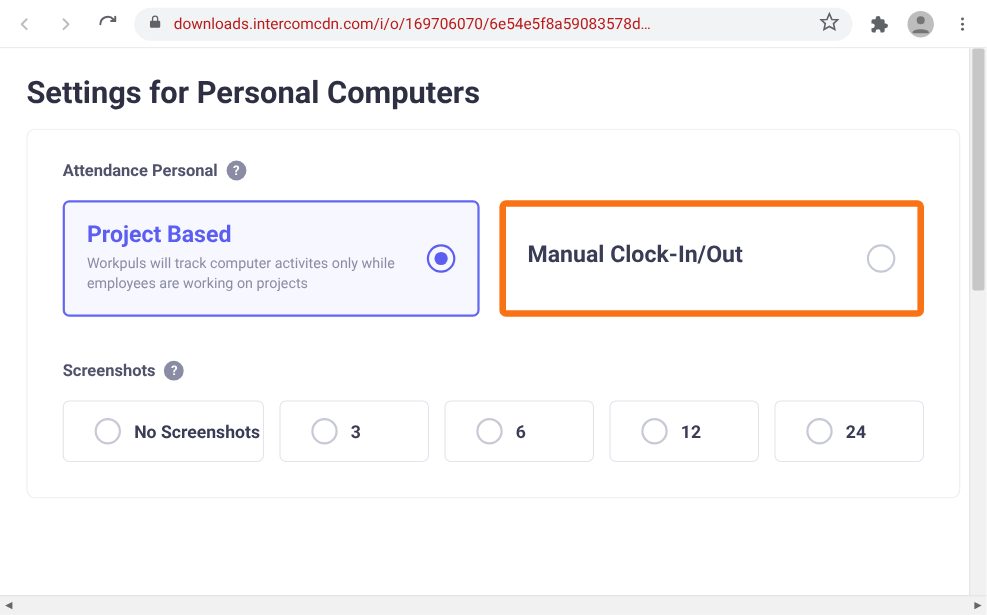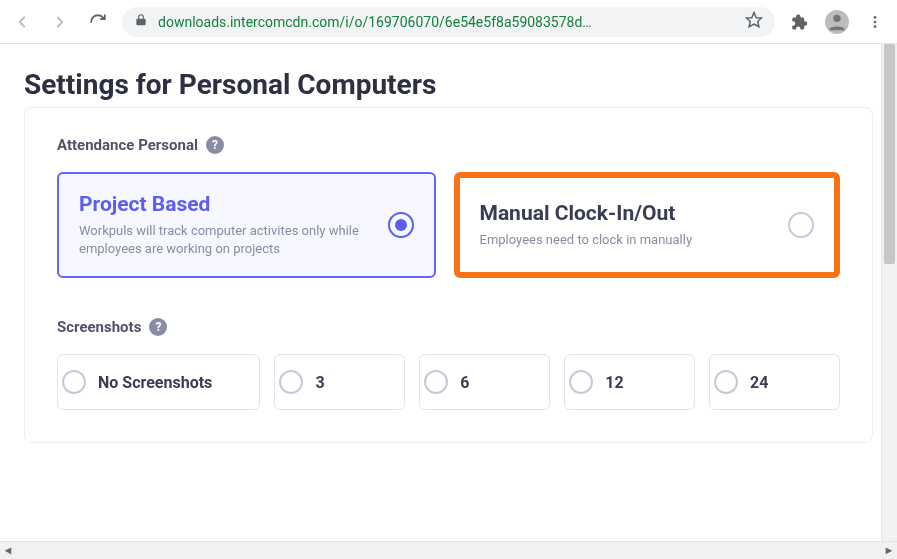--- a/index.html
+++ b/index.html
@@ -23,21 +23,21 @@
   }
   .nav-btn {
     width: 28px; height: 28px;
     display: flex; align-items:center; justify-content:center;
     color:#5f6368; cursor:pointer; border-radius:50%;
   }
   .nav-btn.disabled { color:#bdbdbd; }
   .omnibox {
     flex:1; height:30px; background:#f1f3f4; border-radius:15px;
     display:flex; align-items:center; padding:0 12px; gap:10px;
-    color:#15803d; font-size:14px;
+    color:#b91c1c; font-size:14px;
   }
   .omnibox .lock { color:#5f6368; }
   .omnibox-text { flex:1; white-space:nowrap; overflow:hidden; text-overflow:ellipsis; }
   .chrome-icon { width:28px; height:28px; display:flex; align-items:center; justify-content:center; color:#5f6368; }
   .avatar-circle {
     width:24px; height:24px; border-radius:50%; background:#bdbdbd;
     display:flex; align-items:center; justify-content:center;
   }
   .avatar-circle svg { width:22px; height:22px; fill:#757575; }
 
@@ -58,21 +58,21 @@
     position:absolute; left:0; right:0; bottom:0; height:18px;
     background:#f1f1f1; border-top:1px solid #e4e4e4;
     display:flex; align-items:center; justify-content:space-between;
   }
   .scroll-arrow { width:16px; text-align:center; color:#666; font-size:11px; }
 
   .content {
     padding: 24px 24px 0 24px;
   }
   .page-title {
-    font-size:28px; font-weight:700; color:#2e2f42; margin-bottom:6px;
+    font-size:28px; font-weight:700; color:#2e2f42; margin-bottom:16px;
   }
   .page-subtitle {
     font-size:15px; color:#7b7d8e; font-weight:600; margin-bottom:28px;
   }
   .card {
     border:1px solid #eceef3; border-radius:8px; padding:28px 32px 32px 32px;
     background:#fff;
   }
   .section-label {
     font-size:15px; font-weight:700; color:#50526b; display:flex; align-items:center; gap:8px;
@@ -100,21 +100,21 @@
   .radio {
     width:26px; height:26px; border-radius:50%; border:2px solid #c7c9d6;
     display:flex; align-items:center; justify-content:center; flex-shrink:0;
   }
   .option-card.selected .radio { border-color:#5b5ef0; }
   .radio .dot { width:12px; height:12px; border-radius:50%; background:#5b5ef0; display:none; }
   .option-card.selected .radio .dot { display:block; }
 
   .shots-row { display:flex; gap:14px; }
   .shot-card {
-    flex:1; border:1px solid #e2e4ec; border-radius:6px; padding:14px 4px;
+    flex:1; border:1px solid #e2e4ec; border-radius:6px; padding:14px 28px;
     display:flex; align-items:center; gap:12px; cursor:pointer;
     min-width:0;
     height:56px;
   }
   .shot-card .radio { width:24px; height:24px; }
   .shot-label { font-size:16px; font-weight:700; color:#3a3c55; white-space:nowrap; }
 </style>
 </head>
 <body>
 
@@ -187,21 +187,20 @@
             <div class="option-title">Project Based</div>
             <div class="option-desc">Workpuls will track computer activites only while employees are working on projects</div>
           </div>
           <div class="radio">
               <div class="dot"></div>
             </div>
         </div>
         <div class="option-card">
           <div class="option-body">
             <div class="option-title">Manual Clock-In/Out</div>
-            <div class="option-desc">Employees need to clock in manually</div>
           </div>
           <div class="radio"></div>
         </div>
       </div>
 
       <div class="section-label">
         <span>Screenshots</span>
         <span class="help-badge">?</span>
       </div>
 

